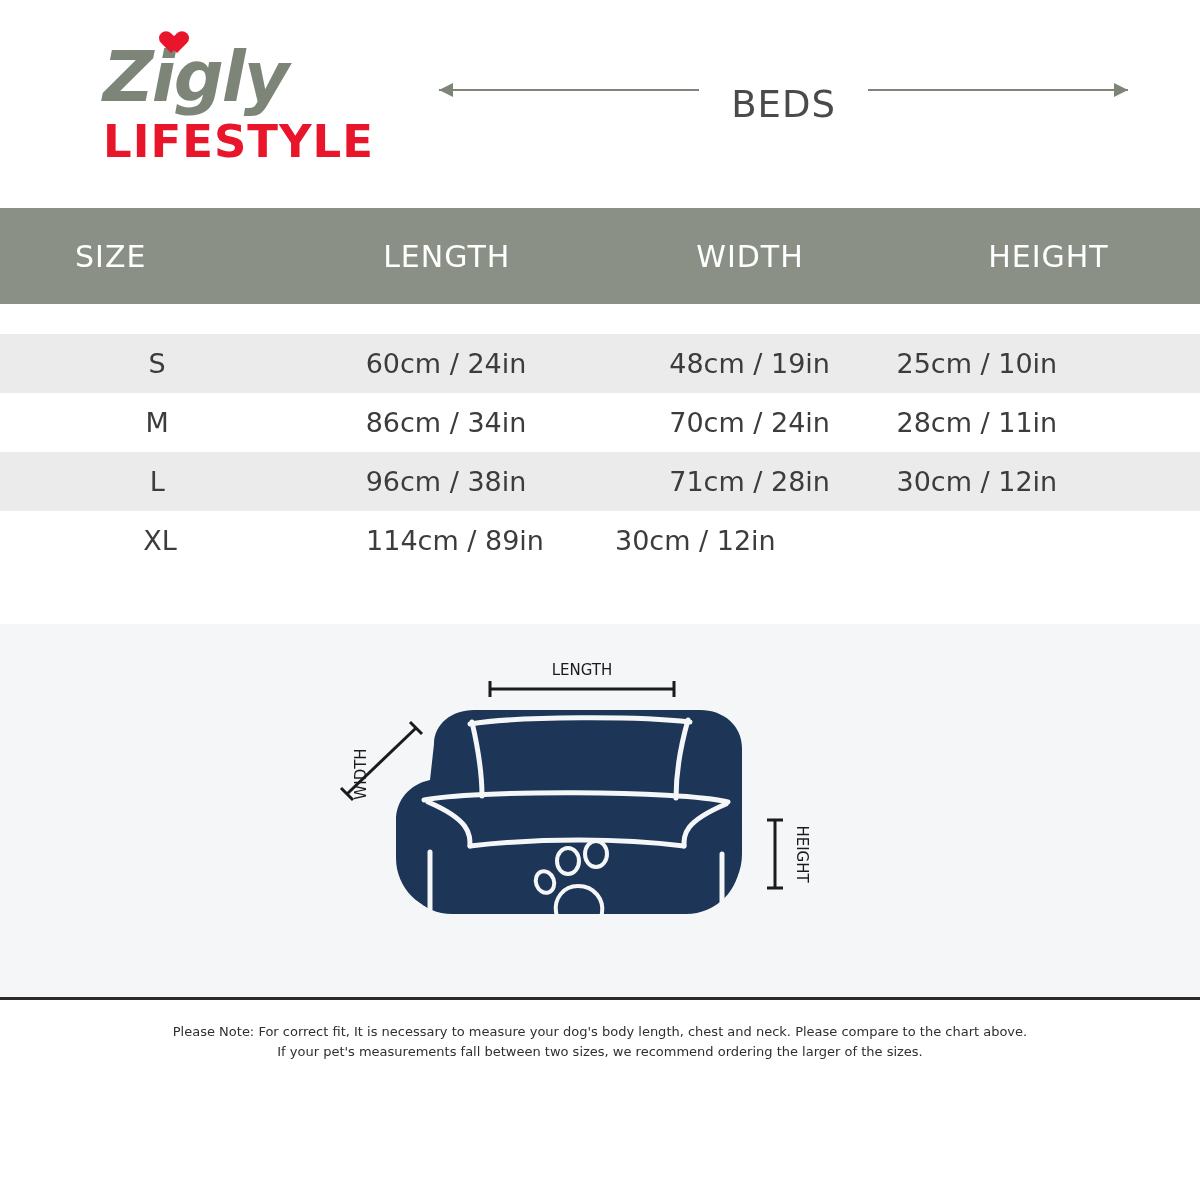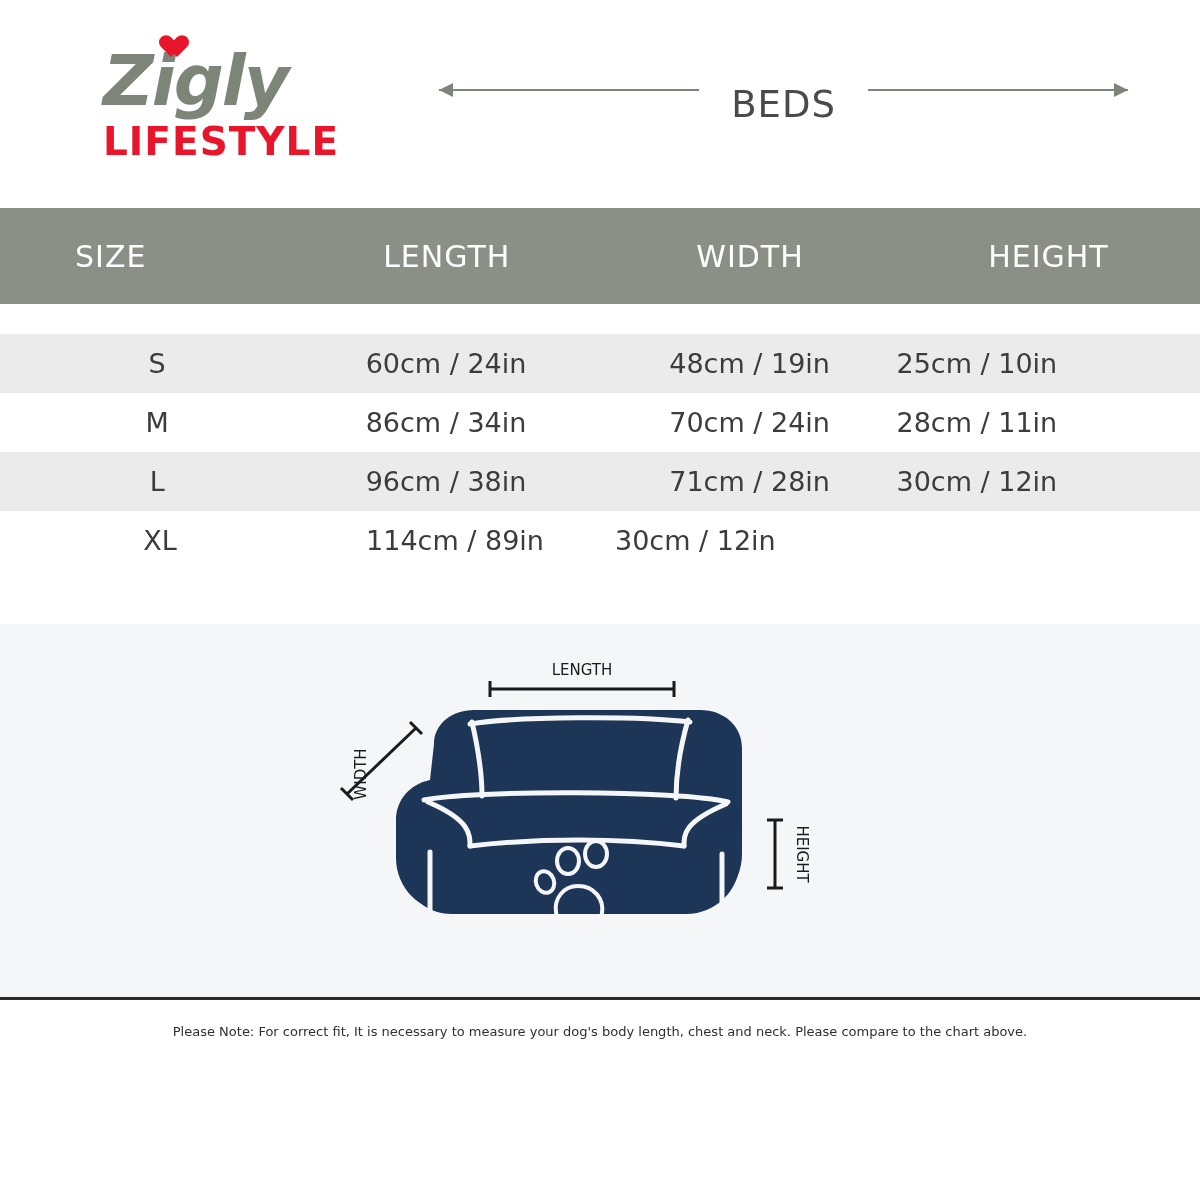--- a/index.html
+++ b/index.html
@@ -49,21 +49,21 @@
     position: absolute;
     width: 14px; height: 21px;
     background: #e8152b;
     border-radius: 10px 10px 0 0;
     top: 0; left: 6px;
   }
   .logo-heart::before { transform: rotate(-45deg); transform-origin: 0 100%; }
   .logo-heart::after  { transform: rotate(45deg);  transform-origin: 100% 100%; left: -2px;}
   .logo-sub {
     font-family: "DejaVu Sans", sans-serif;
-    font-size: 39px;
+    font-size: 45px;
     font-weight: bold;
     color: #e8152b;
     letter-spacing: 1px;
     margin-top: 4px;
   }
   .header-title-wrap {
     flex: 1;
     display: flex;
     align-items: flex-start;
     justify-content: center;
@@ -253,15 +253,16 @@
         <line x1="775" y1="196" x2="775" y2="264"></line>
         <line x1="767" y1="196" x2="783" y2="196"></line>
         <line x1="767" y1="264" x2="783" y2="264"></line>
       </g>
       <text x="797" y="230" text-anchor="middle" font-family="DejaVu Sans, sans-serif" font-size="15" fill="#1b1b1b" transform="rotate(90 797 230)">HEIGHT</text>
     </svg>
   </div>
 
   <div class="footer">
     <div>Please Note: For correct fit, It is necessary to measure your dog's body length, chest and neck. Please compare to the chart above.</div>
+    <div>If your pet's measurements fall between two sizes, we recommend ordering the larger of the sizes.</div>
   </div>
 
 </div>
 
 </body></html>

